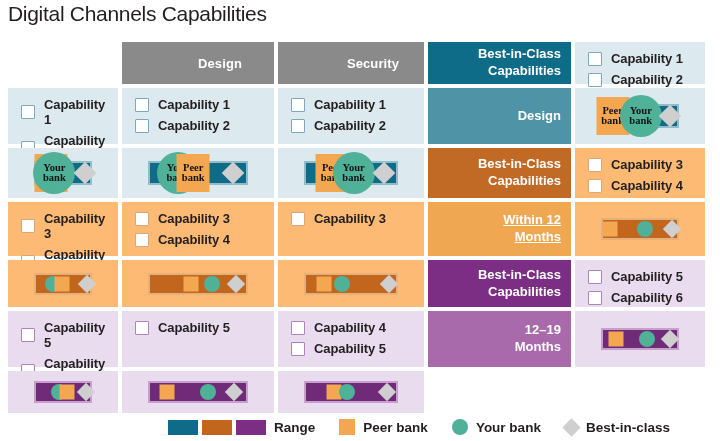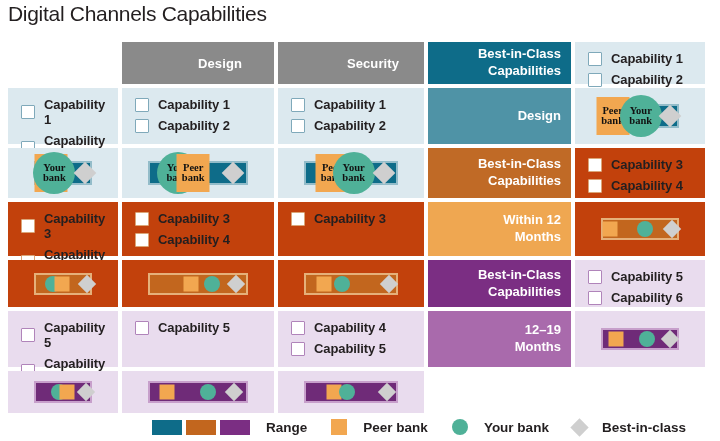--- a/index.html
+++ b/index.html
@@ -25,26 +25,26 @@
     font-size:13px;font-weight:700;letter-spacing:0.1px;padding-left:44px;
   }
   .row-label{
     color:#ffffff;font-size:13px;font-weight:700;line-height:1.3;
     display:flex;flex-direction:column;justify-content:center;align-items:flex-end;
     text-align:right;padding-right:10px;white-space:pre-line;
   }
   .lbl-teal{background:#0e6c89;}
   .lbl-teal-lt{background:#4f93a6;}
   .lbl-orange{background:#c06a26;}
-  .lbl-orange-lt{background:#efa751;}
+  .lbl-orange-lt{background:#efa751;text-decoration:underline;}
   .lbl-purple{background:#7b2e83;}
   .lbl-purple-lt{background:#a96aac;}
 
   .bg-teal{background:#dce9ef;}
-  .bg-orange{background:#c2410c;}
+  .bg-orange{background:#fdba74;}
   .bg-purple{background:#e9dcee;}
 
   .cap-cell{
     display:flex;flex-direction:column;justify-content:flex-start;
     padding:9px 4px 0 13px;gap:6px;
   }
   .cap-item{display:flex;align-items:center;gap:9px;}
   .checkbox{
     width:12px;height:12px;flex:0 0 auto;background:#ffffff;
     border:1.5px solid #999;border-radius:1px;
@@ -74,21 +74,21 @@
     white-space:pre-line;
   }
   .mk.lg.mk-peer{width:33px;height:38px;}
   .mk.lg.mk-your{width:42px;height:42px;}
   .mk.lg.mk-best{width:16px;height:16px;}
 
   .legend{
     position:absolute;top:417px;left:125px;right:7px;height:20px;
     display:flex;align-items:center;justify-content:center;gap:24px;
   }
-  .legend-group{display:flex;align-items:center;gap:16px;}
+  .legend-group{display:flex;align-items:center;gap:8px;}
   .swatches{display:flex;align-items:center;gap:4px;}
   .sw{width:30px;height:15px;}
   .sw-teal{background:#0e6c89;}
   .sw-orange{background:#c2661e;}
   .sw-purple{background:#7b2e83;}
   .lg-peer{width:16px;height:16px;background:#f2a750;}
   .lg-your{width:16px;height:16px;border-radius:50%;background:#4fb198;}
   .lg-best{width:13px;height:13px;background:#cfcfcf;transform:rotate(45deg);}
   .legend-text{font-size:13.5px;font-weight:600;color:#231f20;}
 </style>

